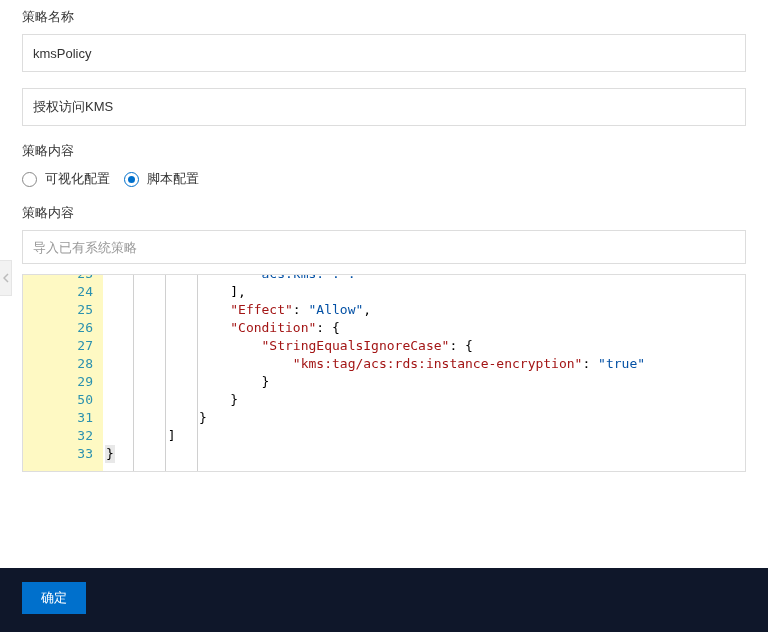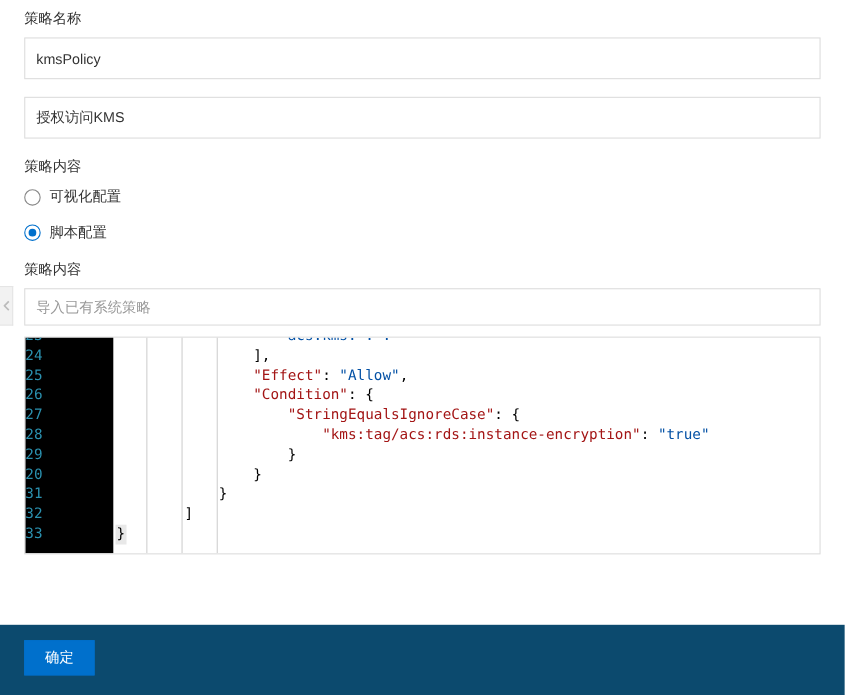--- a/index.html
+++ b/index.html
@@ -32,21 +32,21 @@
     border: 1px solid #ddd;
     padding: 0 10px;
     font-size: 13px;
     color: #333;
     outline: none;
     background: #fff;
   }
   .text-input::placeholder { color: #aaa; }
   .radio-group {
     display: flex;
-    flex-direction: column;
+    flex-direction: row;
     gap: 14px;
     margin-top: 10px;
   }
   .radio-item {
     display: flex;
     align-items: center;
     gap: 8px;
     cursor: pointer;
     font-size: 13px;
     color: #333;
@@ -101,22 +101,22 @@
     border: 1px solid #ddd;
     margin-top: 10px;
     height: 198px;
     overflow: hidden;
     font-family: "Consolas", "Menlo", "Monaco", monospace;
     font-size: 13px;
     line-height: 18px;
     display: flex;
   }
   .gutter {
-    background: #000000;
-    text-align: left;
+    background: #fef9c3;
+    text-align: right;
     padding: 0 10px 0 0;
     color: #2b91af;
     user-select: none;
     width: 80px;
     border-right: none;
   }
   .gutter div { height: 18px; }
   .code-body {
     flex: 1;
     position: relative;
@@ -144,21 +144,21 @@
     display: inline-block;
     background: #e8e8e8;
     padding: 0 1px;
   }
   .footer {
     position: absolute;
     left: 0;
     right: 0;
     bottom: 0;
     padding: 14px 22px 18px 22px;
-    background: #0c4a6e;
+    background: #0f172a;
     display: flex;
     gap: 0;
   }
   .btn {
     height: 32px;
     padding: 0 18px;
     font-size: 13px;
     border: 1px solid #ccc;
     background: #fff;
     color: #333;
@@ -208,21 +208,21 @@
     <input class="import-input" type="text" placeholder="导入已有系统策略" style="">
     <div class="code-area">
       <div class="gutter" id="gutter" style="margin-top: -10px;">
           <div>23</div>
           <div>24</div>
           <div>25</div>
           <div>26</div>
           <div>27</div>
           <div>28</div>
           <div>29</div>
-          <div>20</div>
+          <div>50</div>
           <div>31</div>
           <div>32</div>
           <div>33</div>
         </div>
       <div class="code-body" id="codebody" style="margin-top: -10px;">
         <div class="indent-guide ig1"></div>
         <div class="indent-guide ig2"></div>
         <div class="indent-guide ig3"></div>
       <div class="code-line">                    <span class="tok-str">acs:kms:*:*:*</span></div>
           <div class="code-line">                <span class="tok-punct">],</span></div>

